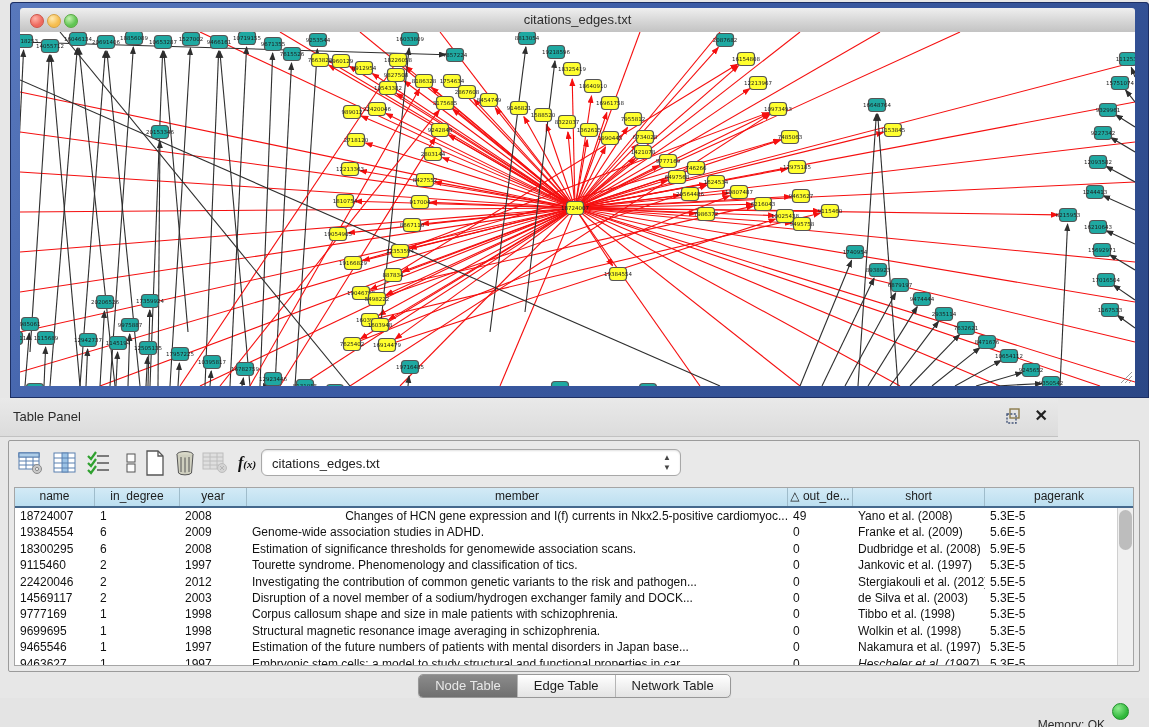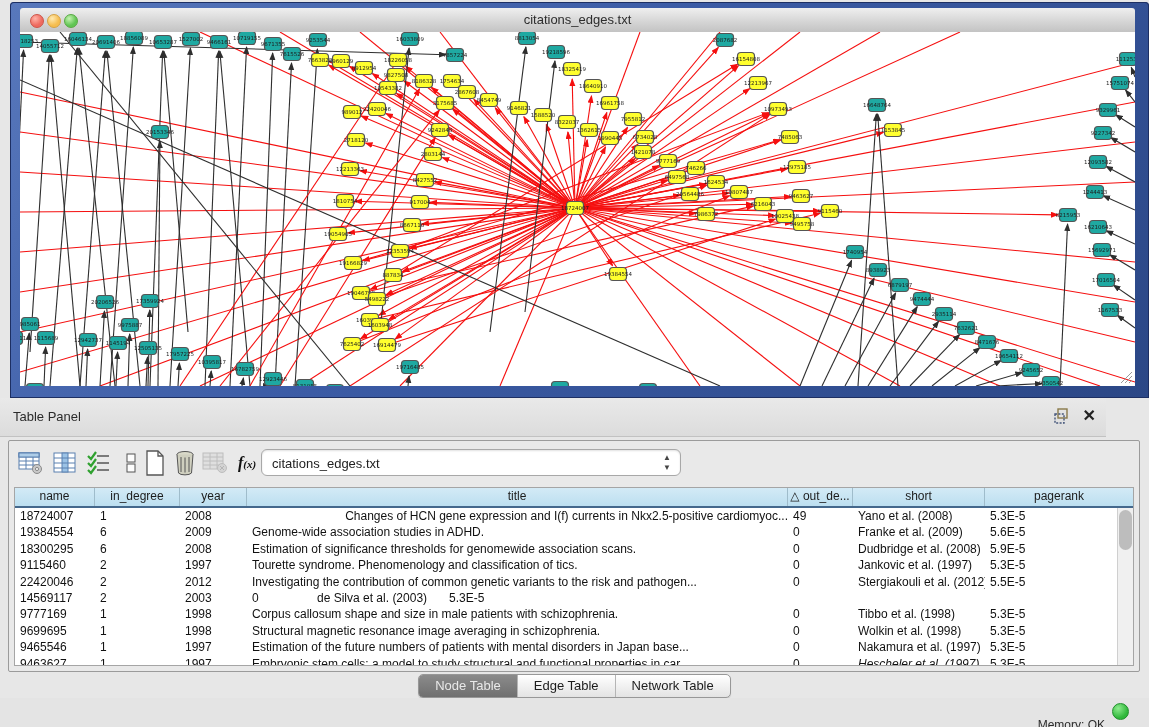--- a/index.html
+++ b/index.html
@@ -15,21 +15,21 @@
   .tl.red{left:10px;background:radial-gradient(circle at 35% 30%,#ffb3a8,#ee6a5f 60%);border:1px solid #ce5347;}
   .tl.yel{left:27px;background:radial-gradient(circle at 35% 30%,#ffe9b0,#f5bd4f 60%);border:1px solid #d6a243;}
   .tl.grn{left:44px;background:radial-gradient(circle at 35% 30%,#c6f3b2,#61c554 60%);border:1px solid #58a942;}
   #win-title{position:absolute;left:0;right:0;top:4px;text-align:center;
     font-size:13px;color:#2d2d2d;}
   #canvas{position:absolute;left:20px;top:32px;width:1115px;height:354px;background:#fff;}
   #graph-svg{position:absolute;left:0;top:0;overflow:hidden;}
   #resize-grip{position:absolute;right:2px;bottom:2px;width:13px;height:13px;}
   
   #panel-titlebar{position:absolute;left:0;top:398px;width:1058px;height:38px;
-    background:linear-gradient(180deg,#e9e9e9,#dcdcdc);border-bottom:1px solid #c2c2c2;padding-left:48px;}
+    background:linear-gradient(180deg,#e9e9e9,#dcdcdc);border-bottom:1px solid #c2c2c2;}
   #panel-title{position:absolute;left:13px;top:11px;font-size:13px;color:#2b2b2b;}
   #float-icon{position:absolute;right:36px;top:10px;width:16px;height:16px;cursor:pointer;}
   #close-icon{position:absolute;right:10px;top:8px;font-size:16px;font-weight:bold;color:#222;cursor:pointer;}
   #panel-box{position:absolute;left:8px;top:440px;width:1130px;height:230px;
     border:1px solid #9b9b9b;border-radius:2px;background:#e9e9e9;}
   #toolbar{position:absolute;left:0;top:0;height:44px;width:100%;}
   .tb-btn{position:absolute;top:8px;width:28px;height:28px;display:flex;
     align-items:center;justify-content:center;cursor:pointer;}
   #network-select{position:absolute;left:252px;top:8px;width:420px;height:27px;
     background:#fff;border:1px solid #a8a8a8;border-radius:6px;
@@ -813,21 +813,21 @@
       </div>
       <div class="tb-btn" style="left: 224px;">
         <span style="font-family:'Liberation Serif',serif;font-style:italic;font-weight:bold;font-size:16px;color:#111;">f<span style="font-size:11px;">(x)</span></span>
       </div>
     </div>
   <div id="table">
     <div id="thead">
         <div class="th" style="flex: 0 0 80px;">name</div>
         <div class="th" style="flex: 0 0 85px;">in_degree</div>
         <div class="th" style="flex: 0 0 67px;">year</div>
-        <div class="th" style="flex: 1 1 0%;">title</div>
+        <div class="th" style="flex: 1 1 0%;">member</div>
         <div class="th" style="flex: 0 0 65px;">△ out_de...</div>
         <div class="th" style="flex: 0 0 132px;">short</div>
         <div class="th" style="flex: 0 0 148px;">pagerank</div>
       </div>
     <div id="tbody">
         <div class="tr">
           <div class="td" style="flex: 0 0 80px;">18724007</div>
           <div class="td" style="flex: 0 0 85px;">1</div>
           <div class="td" style="flex: 0 0 67px;">2008</div>
           <div class="td" style="flex: 1 1 0%; text-align: right;">Changes of HCN gene expression and I(f) currents in Nkx2.5-positive cardiomyoc...</div>
@@ -868,20 +868,21 @@
           <div class="td" style="flex: 0 0 67px;">2012</div>
           <div class="td" style="flex: 1 1 0%;">Investigating the contribution of common genetic variants to the risk and pathogen...</div>
           <div class="td" style="flex: 0 0 65px;">0</div>
           <div class="td" style="flex: 0 0 132px;">Stergiakouli et al. (2012)</div>
           <div class="td" style="flex: 0 0 148px;">5.5E-5</div>
         </div>
         <div class="tr">
           <div class="td" style="flex: 0 0 80px;">14569117</div>
           <div class="td" style="flex: 0 0 85px;">2</div>
           <div class="td" style="flex: 0 0 67px;">2003</div>
+          <div class="td" style="flex: 1 1 0%;">Disruption of a novel member of a sodium/hydrogen exchanger family and DOCK...</div>
           <div class="td" style="flex: 0 0 65px;">0</div>
           <div class="td" style="flex: 0 0 132px;">de Silva et al. (2003)</div>
           <div class="td" style="flex: 0 0 148px;">5.3E-5</div>
         </div>
         <div class="tr">
           <div class="td" style="flex: 0 0 80px;">9777169</div>
           <div class="td" style="flex: 0 0 85px;">1</div>
           <div class="td" style="flex: 0 0 67px;">1998</div>
           <div class="td" style="flex: 1 1 0%;">Corpus callosum shape and size in male patients with schizophrenia.</div>
           <div class="td" style="flex: 0 0 65px;">0</div>

